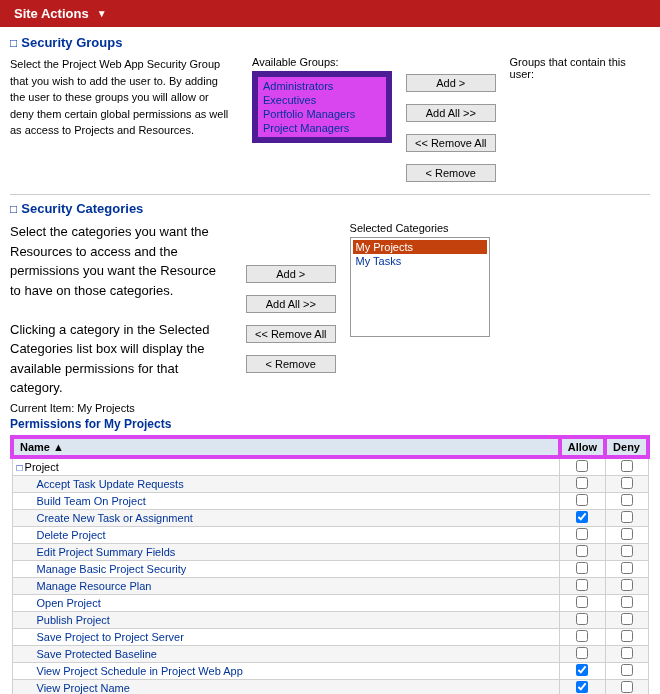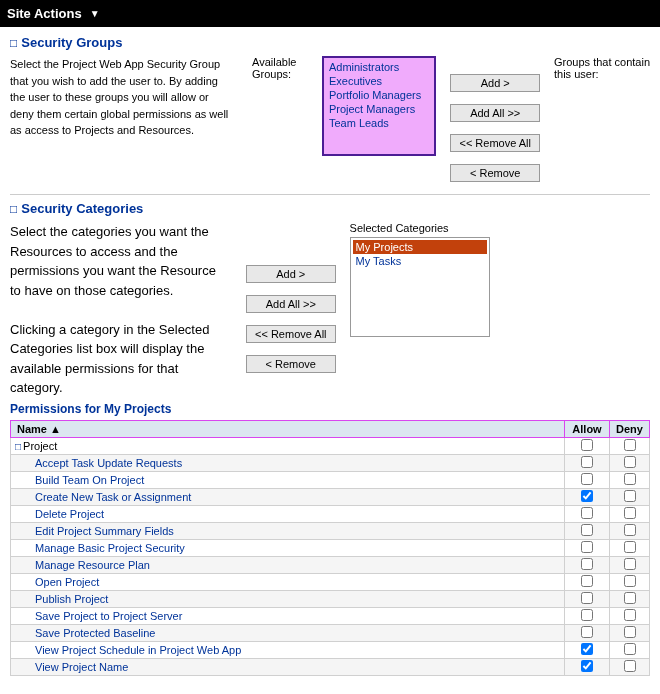--- a/index.html
+++ b/index.html
@@ -1,22 +1,22 @@
 <!DOCTYPE html>
 <html><head>
   <meta charset="utf-8">
   <style>
     * { box-sizing: border-box; margin: 0; padding: 0; }
     body { font-family: Arial, sans-serif; font-size: 12px; color: #000; background: #fff; width: 660px; }
 
     
     .top-bar {
-      background: #000000;
+      background: #b91c1c;
       color: #fff;
-      padding: 6px 7px;
+      padding: 6px 14px;
       font-size: 13px;
       display: flex;
       align-items: center;
       gap: 8px;
     }
     .top-bar .site-actions-label { font-weight: bold; }
     .top-bar .dropdown-arrow { font-size: 10px; }
 
     
     .main-content { padding: 8px 10px; }
@@ -49,28 +49,28 @@
       padding-right: 10px;
       color: #000;
     }
     .section-controls {
       display: flex;
       gap: 8px;
       flex: 1;
     }
 
     
-    .listbox-area { display: flex; flex-direction: row; padding-left: 12px; }
+    .listbox-area { display: flex; flex-direction: column; padding-left: 12px; }
     .listbox-label { font-size: 11px; margin-bottom: 3px; color: #000; }
     .listbox {
-      border: 2px solid #4c1d95;
+      border: 6px solid #4c1d95;
       width: 140px;
-      height: 100px;
+      height: 72px;
       overflow-y: auto;
-      background: #f0abfc;
+      background: #d946ef;
       padding: 2px;
     }
     .listbox-item {
       padding: 1px 3px;
       font-size: 11px;
       cursor: pointer;
       color: #003399;
     }
     .listbox-item.selected {
       background: #c2410c;
@@ -117,21 +117,21 @@
     .current-item { font-size: 11px; margin-bottom: 3px; color: #000; }
     .permissions-title { font-size: 12px; font-weight: bold; color: #003399; margin-bottom: 4px; }
 
     .perm-table {
       width: 100%;
       border-collapse: collapse;
       font-size: 11px;
     }
     .perm-table th {
       background: #dce6f0;
-      border: 1px solid #d946ef;
+      border: 4px solid #d946ef;
       padding: 2px 6px;
       text-align: left;
       font-weight: bold;
       font-size: 11px;
     }
     .perm-table th.center { text-align: center; }
     .perm-table td {
       border: 1px solid #d0d0d0;
       padding: 1px 4px;
       vertical-align: middle;
@@ -226,20 +226,21 @@
           <div class="listbox-label">Selected Categories</div>
           <div class="right-listbox">
             <div class="listbox-item selected">My Projects</div>
             <div class="listbox-item">My Tasks</div>
           </div>
         </div>
       </div>
     </div>
 
     <div class="permissions-area">
+      <div class="current-item">Current Item: My Projects</div>
       <div class="permissions-title">Permissions for My Projects</div>
 
       <table class="perm-table">
         <thead>
           <tr>
             <th class="th-name">
               <span>Name</span>
               <span style="cursor:pointer;">▲</span>
             </th>
             <th class="th-allow center">Allow</th>

